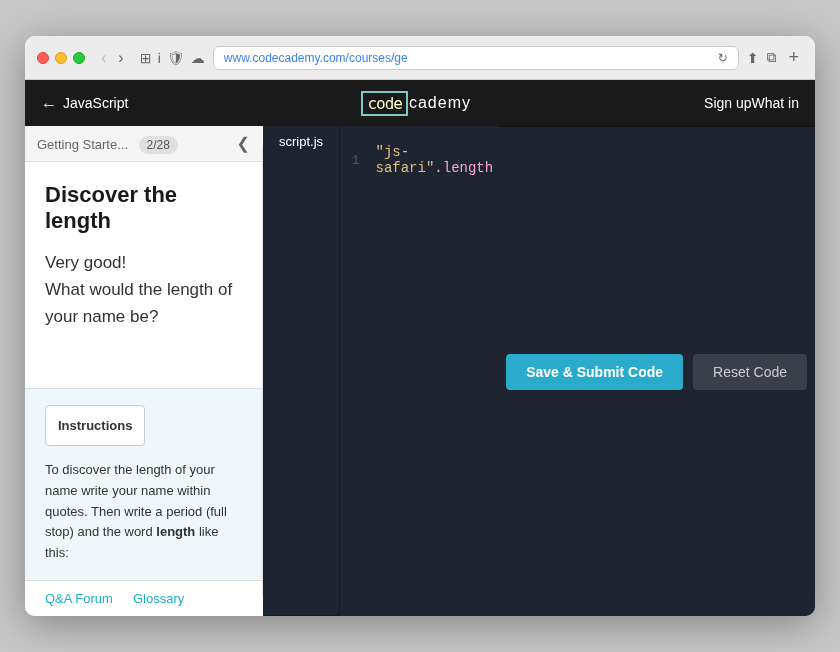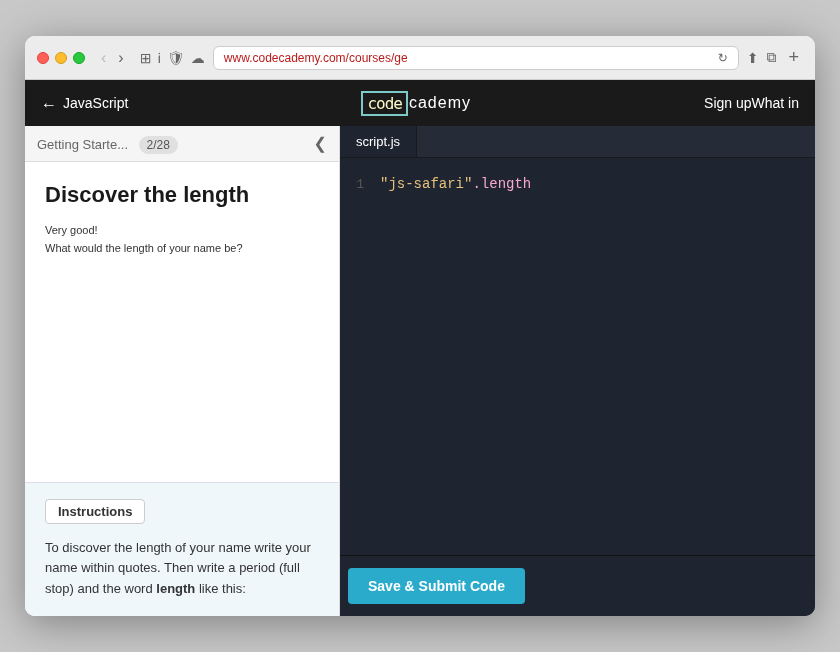--- a/index.html
+++ b/index.html
@@ -89,21 +89,21 @@
       font-size: 12px;
       color: #333;
       display: flex;
       align-items: center;
       gap: 4px;
     }
 
     .address-text {
       flex: 1;
       font-size: 12px;
-      color: #b91c1c;
+      color: #3b82f6;
     }
 
     .reload-icon {
       color: #666;
       font-size: 12px;
     }
 
     .right-icons {
       display: flex;
       gap: 8px;
@@ -202,26 +202,27 @@
 
     
     .main-layout {
       flex: 1;
       display: flex;
       overflow: hidden;
     }
 
     
     .left-panel {
-      width: 315px;
+      width: 238px;
       background: #fff;
       display: flex;
       flex-direction: column;
       border-right: 1px solid #ddd;
       flex-shrink: 0;
+      border-radius: 24px;
     }
 
     .panel-header {
       background: #f5f5f5;
       border-bottom: 1px solid #ddd;
       padding: 8px 12px;
       display: flex;
       align-items: center;
       justify-content: space-between;
     }
@@ -256,38 +257,38 @@
 
     .lesson-title {
       font-size: 22px;
       font-weight: 700;
       color: #1a1a1a;
       line-height: 1.2;
       margin-bottom: 14px;
     }
 
     .lesson-text {
-      font-size: 11px;
+      font-size: 17px;
       color: #333;
       line-height: 1.6;
       margin-bottom: 18px;
     }
 
     .instructions-section {
       background: #f0f7fb;
       border-top: 1px solid #dde;
       padding: 16px 20px;
     }
 
     .instructions-tab {
       display: inline-block;
       border: 1px solid #ccc;
       background: #fff;
       border-radius: 4px;
-      padding: 4px 12px;
+      padding: 12px 12px;
       font-size: 13px;
       font-weight: 600;
       color: #333;
       margin-bottom: 14px;
     }
 
     .instructions-text {
       font-size: 13px;
       color: #333;
       line-height: 1.6;
@@ -310,21 +311,20 @@
       color: #1ab0cc;
       text-decoration: none;
       cursor: pointer;
     }
 
     
     .right-panel {
       flex: 1;
       background: #1e2530;
       display: flex;
-      flex-direction: column;
     }
 
     .editor-tabs {
       background: #252c38;
       display: flex;
       border-bottom: 1px solid #1a1a1a;
     }
 
     .editor-tab {
       padding: 8px 16px;
@@ -467,35 +467,40 @@
           <p class="lesson-text">Very good!<br>What would the length of your name be?</p>
         </div>
 
         <div class="instructions-section">
           <div class="instructions-tab">Instructions</div>
           <p class="instructions-text">
             To discover the length of your name write your name within quotes. Then write a period (full stop) and the word <strong>length</strong> like this:
           </p>
         </div>
 
+        <div class="panel-footer">
+          <a class="footer-link">Q&amp;A Forum</a>
+          <a class="footer-link">Glossary</a>
+        </div>
       </div>
 
       <div class="right-panel">
         <div class="editor-tabs">
           <div class="editor-tab active">script.js</div>
         </div>
 
         <div class="editor-area">
           <div class="code-line">
             <span class="line-number">1</span>
             <span class="code-text">
               <span class="code-string">"js-safari"</span><span class="code-property">.length</span>
             </span>
           </div>
         </div>
 
         <div class="editor-footer">
           <button class="submit-btn">Save &amp; Submit Code</button>
+          <button class="reset-btn">Reset Code</button>
         </div>
       </div>
     </div>
   </div>
 </div>
 
 </body></html>

